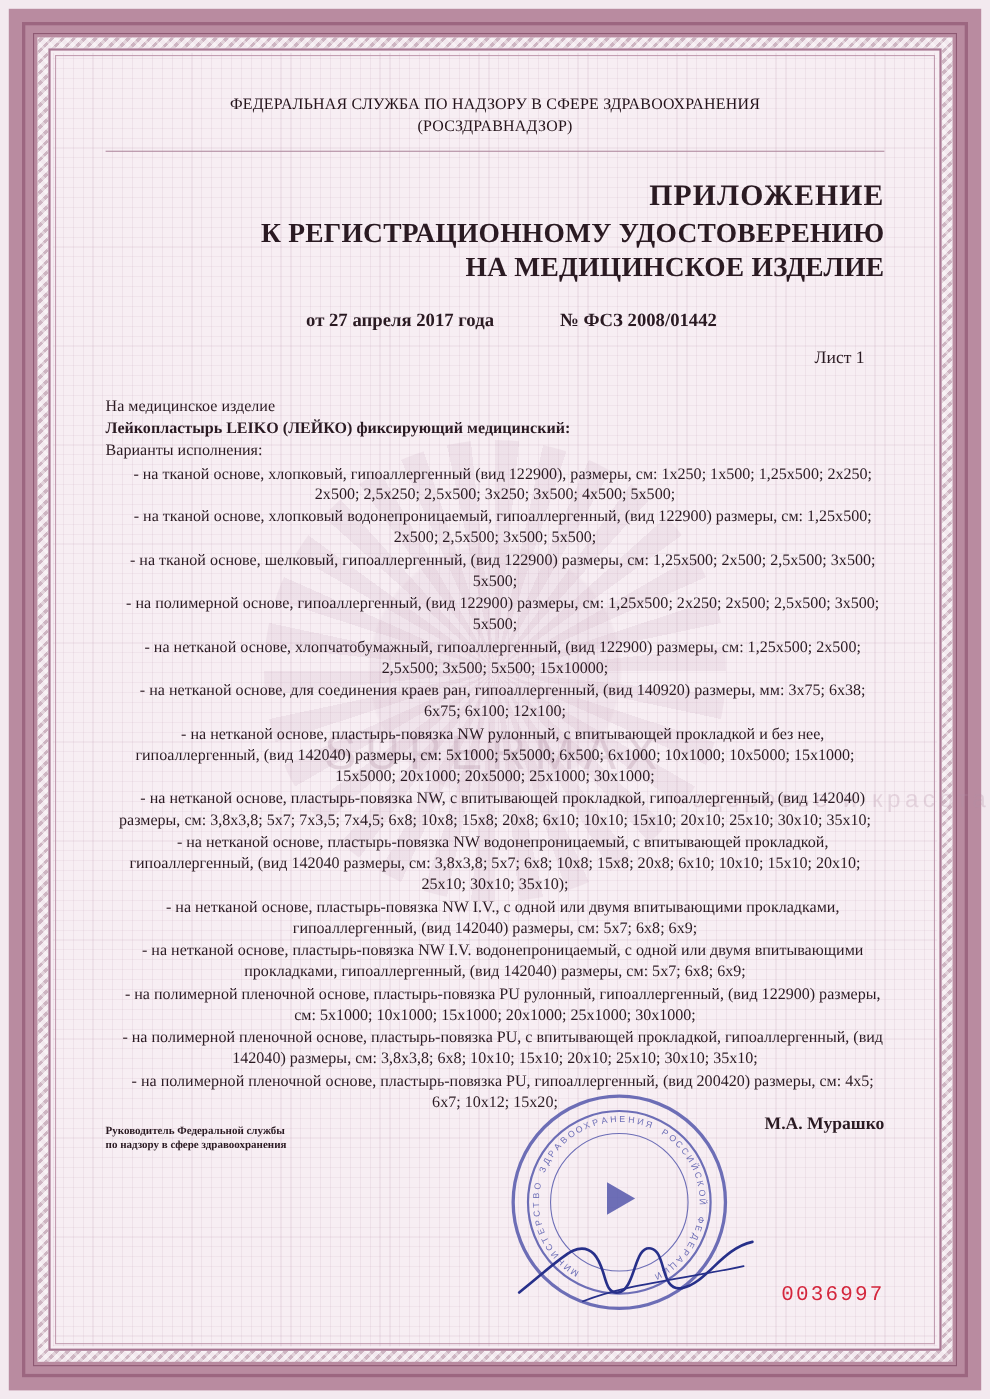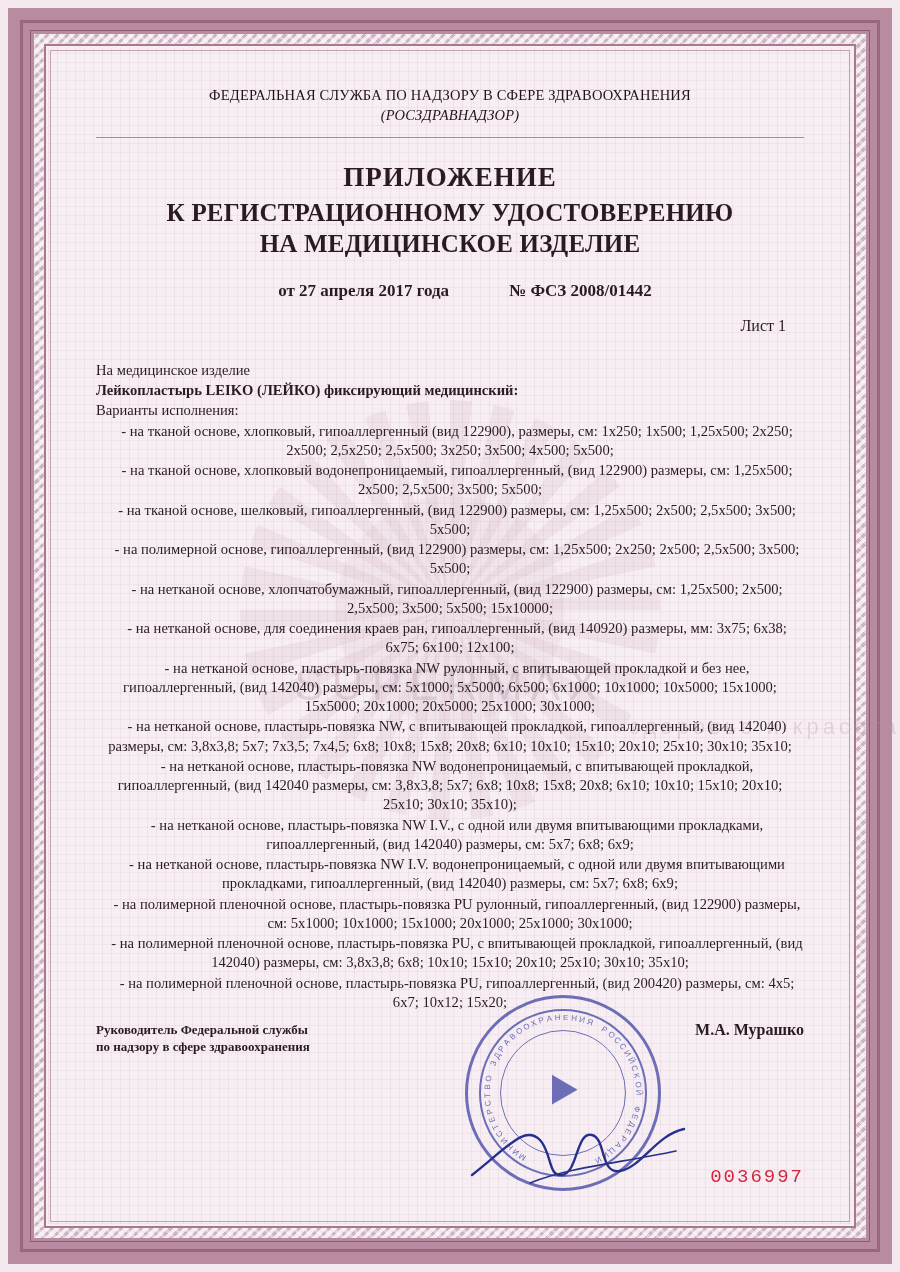--- a/index.html
+++ b/index.html
@@ -110,31 +110,31 @@
     bottom: 70px;
   }
 
   .agency {
     text-align: center;
     font-size: 14.5px;
     letter-spacing: .2px;
     line-height: 1.35;
     color: #231219;
   }
-  .agency .l2 { display: block; font-style: italic; }
+  .agency .l2 { display: block; }
 
   .rule {
     margin: 12px auto 0;
     width: 100%;
     height: 1px;
     background: #b08aa0;
   }
 
   .title {
-    text-align: center;
+    text-align: right;
     margin-top: 24px;
     font-weight: bold;
     line-height: 1.18;
   }
   .title .t1 { font-size: 27px; letter-spacing: 1px; display:block; }
   .title .t2 { font-size: 25px; letter-spacing: .2px; display:block; margin-top: 4px;}
   .title .t3 { font-size: 25px; letter-spacing: .2px; display:block; margin-top: 2px;}
 
   .meta {
     margin-top: 22px;
@@ -166,21 +166,21 @@
     text-indent: 14px;
     text-align: center;
   }
 
   .signature {
     margin-top: 10px;
     position: relative;
   }
   .signature .role {
     font-weight: bold;
-    font-size: 13px;
+    font-size: 10px;
     line-height: 1.3;
   }
   .signature .name {
     position: absolute;
     right: 0;
     bottom: 16px;
     font-weight: bold;
     font-size: 16px;
   }
 

